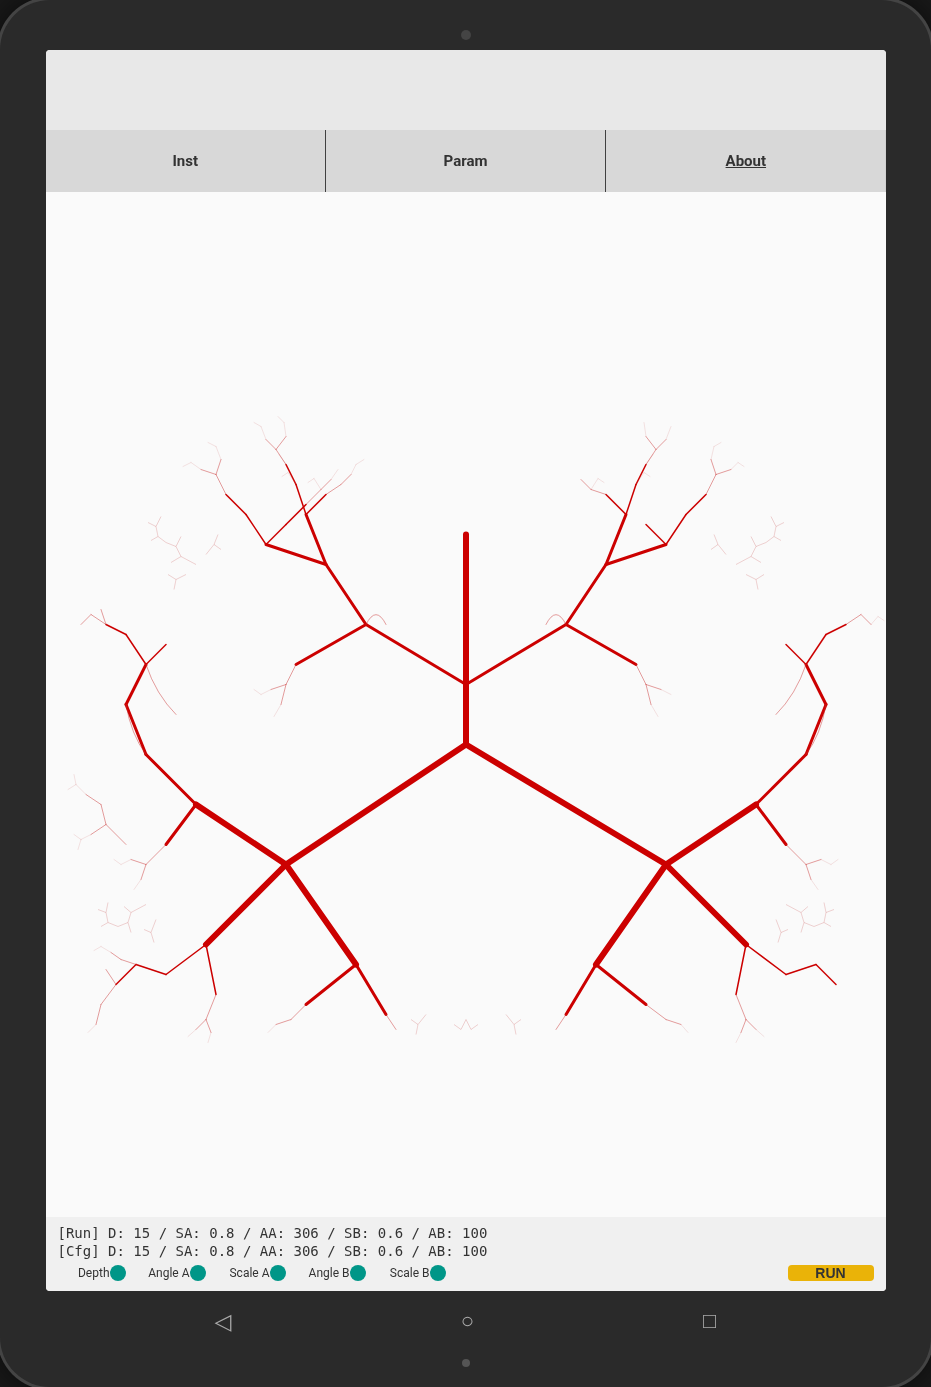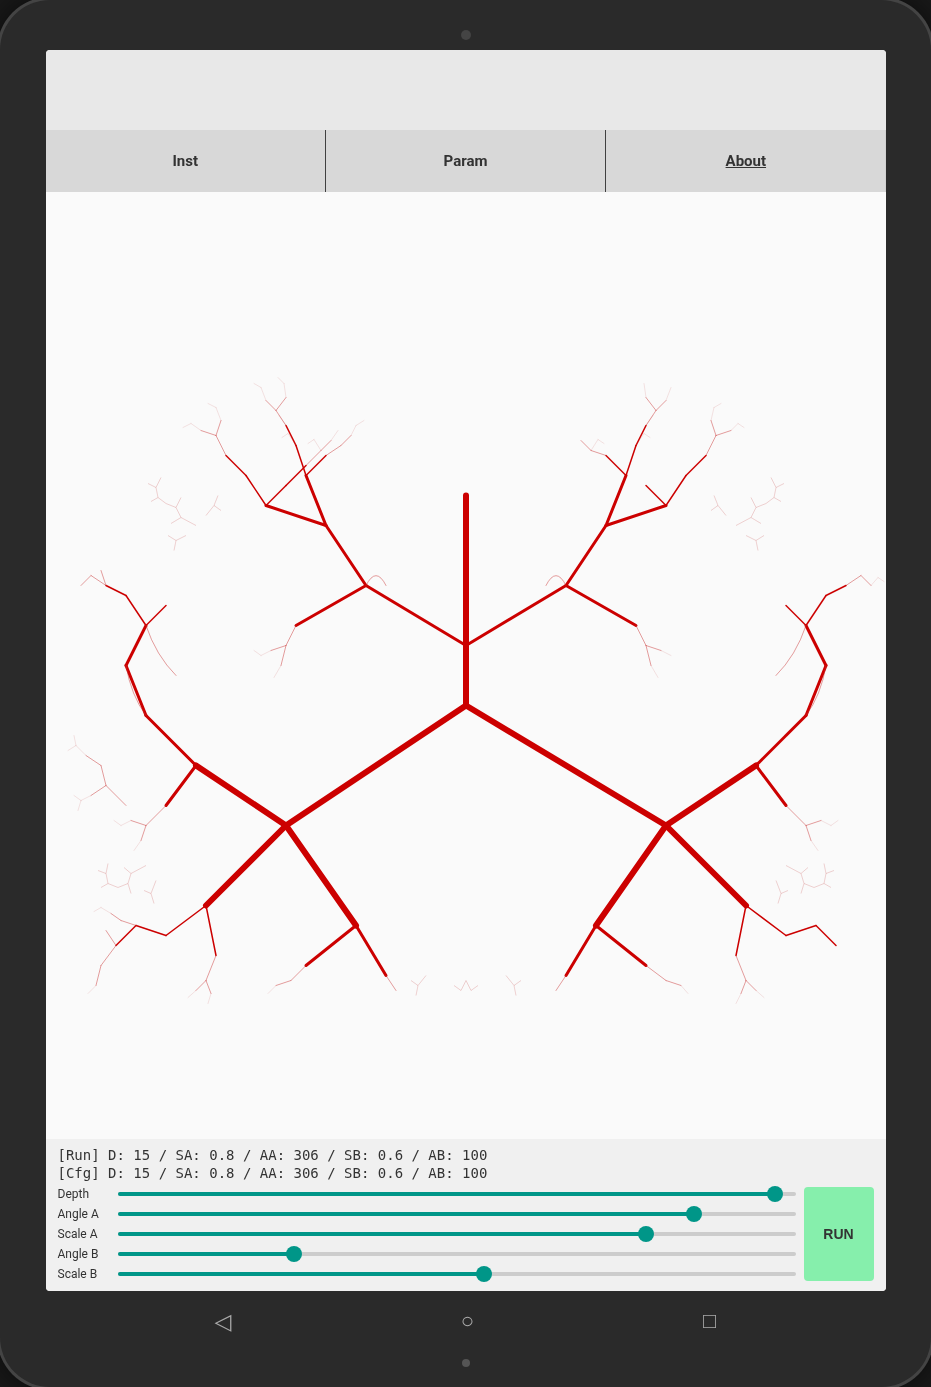--- a/index.html
+++ b/index.html
@@ -105,22 +105,23 @@
     .sliders-and-run {
       display: flex;
       align-items: stretch;
       gap: 8px;
       margin-top: 6px;
     }
 
     .sliders-section {
       flex: 1;
       display: flex;
-      flex-direction: column;
-      gap: 6px;
+      flex-direction: row;
+      gap: 20px;
+      text-align: right;
     }
 
     .slider-row {
       display: flex;
       align-items: center;
       gap: 8px;
     }
 
     .slider-label {
       font-size: 12px;
@@ -148,23 +149,23 @@
       height: 16px;
       background: #009688;
       border-radius: 50%;
       position: absolute;
       top: 50%;
       transform: translateY(-50%);
       cursor: pointer;
     }
 
     .run-button {
-      background: #86efac;
+      background: #eab308;
       border: none;
-      width: 70px;
+      width: 86px;
       font-size: 14px;
       font-weight: bold;
       color: #333;
       cursor: pointer;
       border-radius: 4px;
       flex-shrink: 0;
       align-self: stretch;
     }
 
     .nav-bar {

